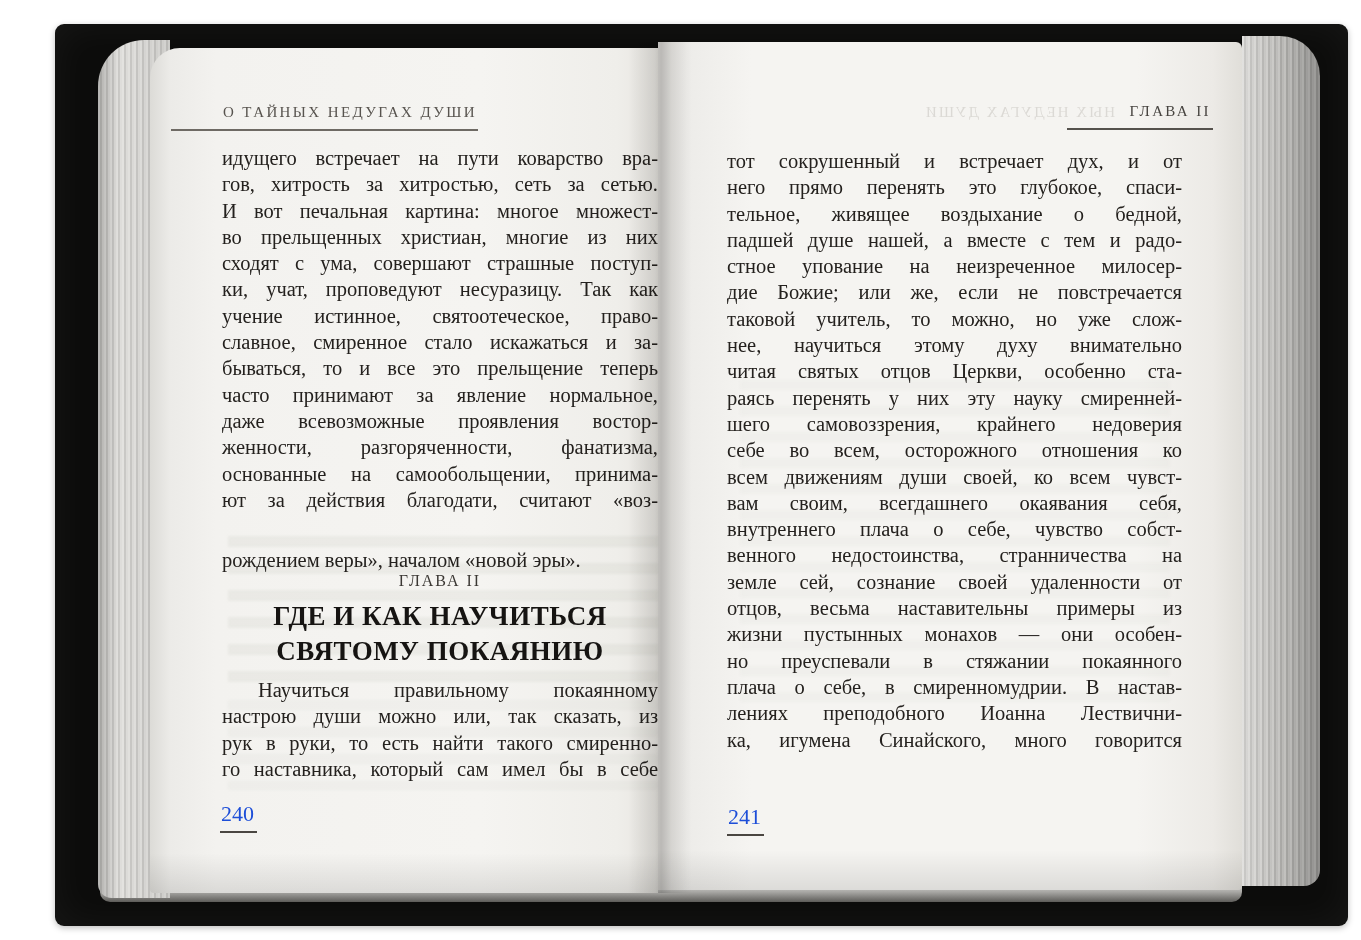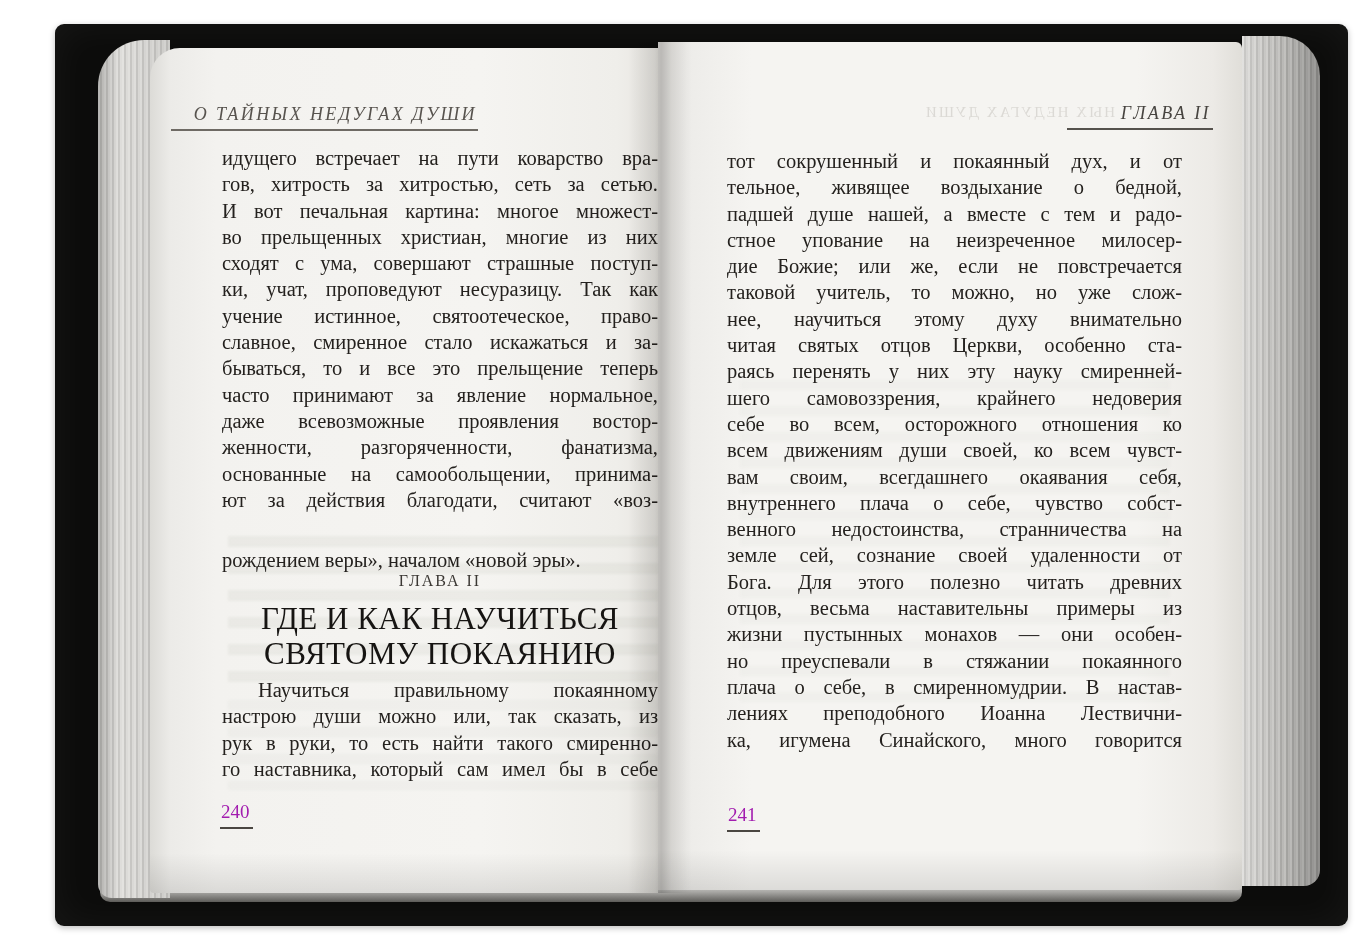--- a/index.html
+++ b/index.html
@@ -61,23 +61,22 @@
     background:linear-gradient(180deg,rgba(0,0,0,0) 0%,rgba(0,0,0,0.10) 100%);
     pointer-events:none;
   }
   .gutter-shadow{
     position:absolute;left:628px;top:42px;width:64px;height:851px;
     background:linear-gradient(90deg,rgba(0,0,0,0) 0%,rgba(0,0,0,0.10) 42%,rgba(0,0,0,0.17) 52%,rgba(0,0,0,0.07) 68%,rgba(0,0,0,0) 100%);
     pointer-events:none;
   }
   
   .running-head{
-    position:absolute;color:#57534e;font-size:18px;letter-spacing:2.4px;
+    position:absolute;color:#57534e;font-size:15px;letter-spacing:2.4px;
     white-space:nowrap;
-    font-style:italic;
   }
   .rh-left{left:171px;top:104px;width:306px;text-align:right;padding-right:2px;}
   .rh-rule-left{position:absolute;left:171px;top:129px;width:307px;height:2px;background:#6e6a64;}
   .rh-right{left:905px;top:103px;width:306px;text-align:right;padding-right:2px;color:#474440;}
   .rh-rule-right{position:absolute;left:1067px;top:128px;width:146px;height:2px;background:#55524d;}
   .bleed-header{
     position:absolute;left:900px;top:104px;width:215px;
     transform:scaleX(-1);opacity:0.28;color:#9b968e;
     font-size:15px;letter-spacing:2px;white-space:nowrap;overflow:hidden;
     filter:blur(0.4px);
@@ -90,26 +89,26 @@
   .tline{text-align:justify;text-align-last:justify;white-space:normal;}
   .end-natural .tline:last-child{text-align-last:left;margin-top:34px;}
   .indent-first .tline:first-child{text-indent:36px;}
   
   .chapter-kicker{
     position:absolute;left:222px;top:572px;width:436px;text-align:center;
     color:#3b3834;font-size:16px;letter-spacing:2px;
   }
   .chapter-title{
     position:absolute;left:192px;width:496px;text-align:center;
-    color:#161412;font-size:31px;font-weight:normal;letter-spacing:0.5px;white-space:nowrap;
+    color:#161412;font-size:27px;font-weight:bold;letter-spacing:0.5px;white-space:nowrap;
   }
   .ct-1{top:601px;}
   .ct-2{top:636px;}
   
-  .folio{position:absolute;color:#a21caf;font-size:19px;}
+  .folio{position:absolute;color:#1d4ed8;font-size:22px;}
   .folio span{display:inline-block;border-bottom:2px solid #4a4641;padding:0 3px 4px 1px;}
   .folio-left{left:220px;top:801px;}
   .folio-right{left:727px;top:804px;width:437px;text-align:left;}
   
   .ghost{position:absolute;pointer-events:none;filter:blur(1.6px);}
   .ghost-left{
     left:228px;top:536px;width:430px;height:150px;opacity:0.55;
     background:repeating-linear-gradient(180deg,rgba(116,124,104,0.14) 0 11px,rgba(0,0,0,0) 11px 27px);
   }
   .ghost-left-2{
@@ -176,37 +175,37 @@
 
   <div class="folio folio-left">
     <span>240</span>
   </div>
 
   <div class="bleed-header">НЫХ НЕДУГАХ ДУШИ</div>
   <div class="running-head rh-right">ГЛАВА II</div>
   <div class="rh-rule-right"></div>
 
   <div class="body-block bb-right">
-      <div class="tline">тот сокрушенный и покаянный дух, и от</div>
+      <div class="tline">тот сокрушенный и встречает дух, и от</div>
+      <div class="tline">него прямо перенять это глубокое, спаси-</div>
       <div class="tline">тельное, живящее воздыхание о бедной,</div>
       <div class="tline">падшей душе нашей, а вместе с тем и радо-</div>
       <div class="tline">стное упование на неизреченное милосер-</div>
       <div class="tline">дие Божие; или же, если не повстречается</div>
       <div class="tline">таковой учитель, то можно, но уже слож-</div>
       <div class="tline">нее, научиться этому духу внимательно</div>
       <div class="tline">читая святых отцов Церкви, особенно ста-</div>
       <div class="tline">раясь перенять у них эту науку смиренней-</div>
       <div class="tline">шего самовоззрения, крайнего недоверия</div>
       <div class="tline">себе во всем, осторожного отношения ко</div>
       <div class="tline">всем движениям души своей, ко всем чувст-</div>
       <div class="tline">вам своим, всегдашнего окаявания себя,</div>
       <div class="tline">внутреннего плача о себе, чувство собст-</div>
       <div class="tline">венного недостоинства, странничества на</div>
       <div class="tline">земле сей, сознание своей удаленности от</div>
-      <div class="tline">Бога. Для этого полезно читать древних</div>
       <div class="tline">отцов, весьма наставительны примеры из</div>
       <div class="tline">жизни пустынных монахов — они особен-</div>
       <div class="tline">но преуспевали в стяжании покаянного</div>
       <div class="tline">плача о себе, в смиренномудрии. В настав-</div>
       <div class="tline">лениях преподобного Иоанна Лествични-</div>
       <div class="tline">ка, игумена Синайского, много говорится</div>
     </div>
 
   <div class="folio folio-right">
     <span>241</span>

